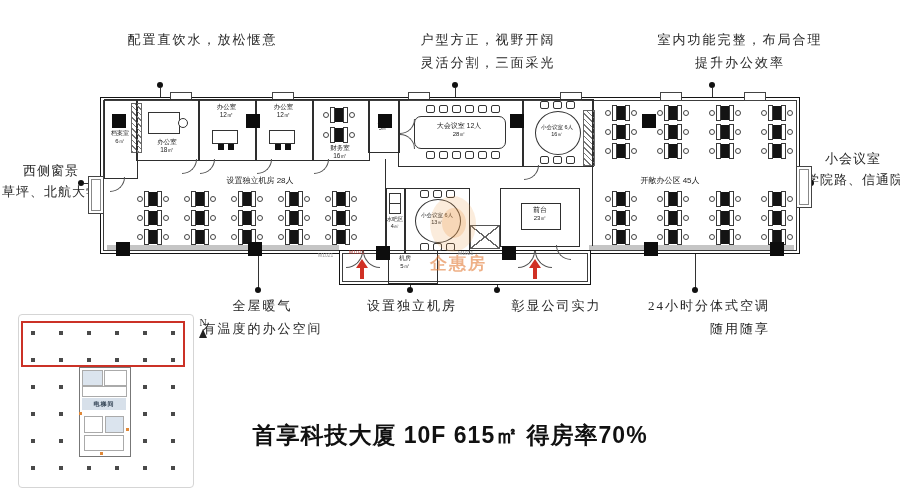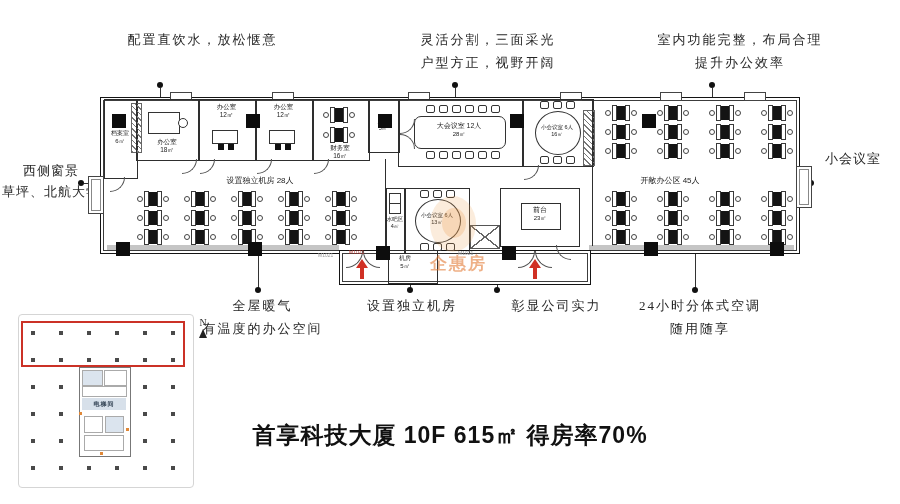--- a/index.html
+++ b/index.html
@@ -70,47 +70,48 @@
 </style>
 </head>
 <body>
 
 <div id="canvas">
 
   <div class="ann" style="left:95px;top:28px;width:215px;">
     <div>配置直饮水，放松惬意</div>
   </div>
   <div class="ann" style="left:398px;top:28px;width:180px;">
+    <div>户型方正，视野开阔</div>
     <div>灵活分割，三面采光</div>
-    <div>户型方正，视野开阔</div>
   </div>
   <div class="ann" style="left:650px;top:28px;width:180px;">
     <div>室内功能完整，布局合理</div>
     <div>提升办公效率</div>
   </div>
 
   <div class="ann small" style="left:0px;top:160px;width:102px;line-height:21px;">
     <div>西侧窗景</div>
     <div>草坪、北航大学</div>
   </div>
   <div class="ann small" style="left:806px;top:148px;width:94px;line-height:21px;">
     <div>小会议室</div>
+    <div>学院路、信通院</div>
   </div>
 
   <div class="ann" style="left:185px;top:294px;width:155px;">
     <div>全屋暖气</div>
     <div>有温度的办公空间</div>
   </div>
   <div class="ann" style="left:352px;top:294px;width:120px;">
     <div>设置独立机房</div>
   </div>
   <div class="ann" style="left:494px;top:294px;width:125px;">
     <div>彰显公司实力</div>
   </div>
-  <div class="ann" style="left:630px;top:294px;width:140px;">
+  <div class="ann" style="left:630px;top:294px;width:140px;text-align:right;">
     <div>24小时分体式空调</div>
     <div>随用随享</div>
   </div>
 
   <div class="vline" style="left:160px;top:88px;height:10px;"></div>
   <div class="dot" style="left:157px;top:82px;"></div>
   <div class="vline" style="left:455px;top:88px;height:10px;"></div>
   <div class="dot" style="left:452px;top:82px;"></div>
   <div class="vline" style="left:712px;top:88px;height:10px;"></div>
   <div class="dot" style="left:709px;top:82px;"></div>

